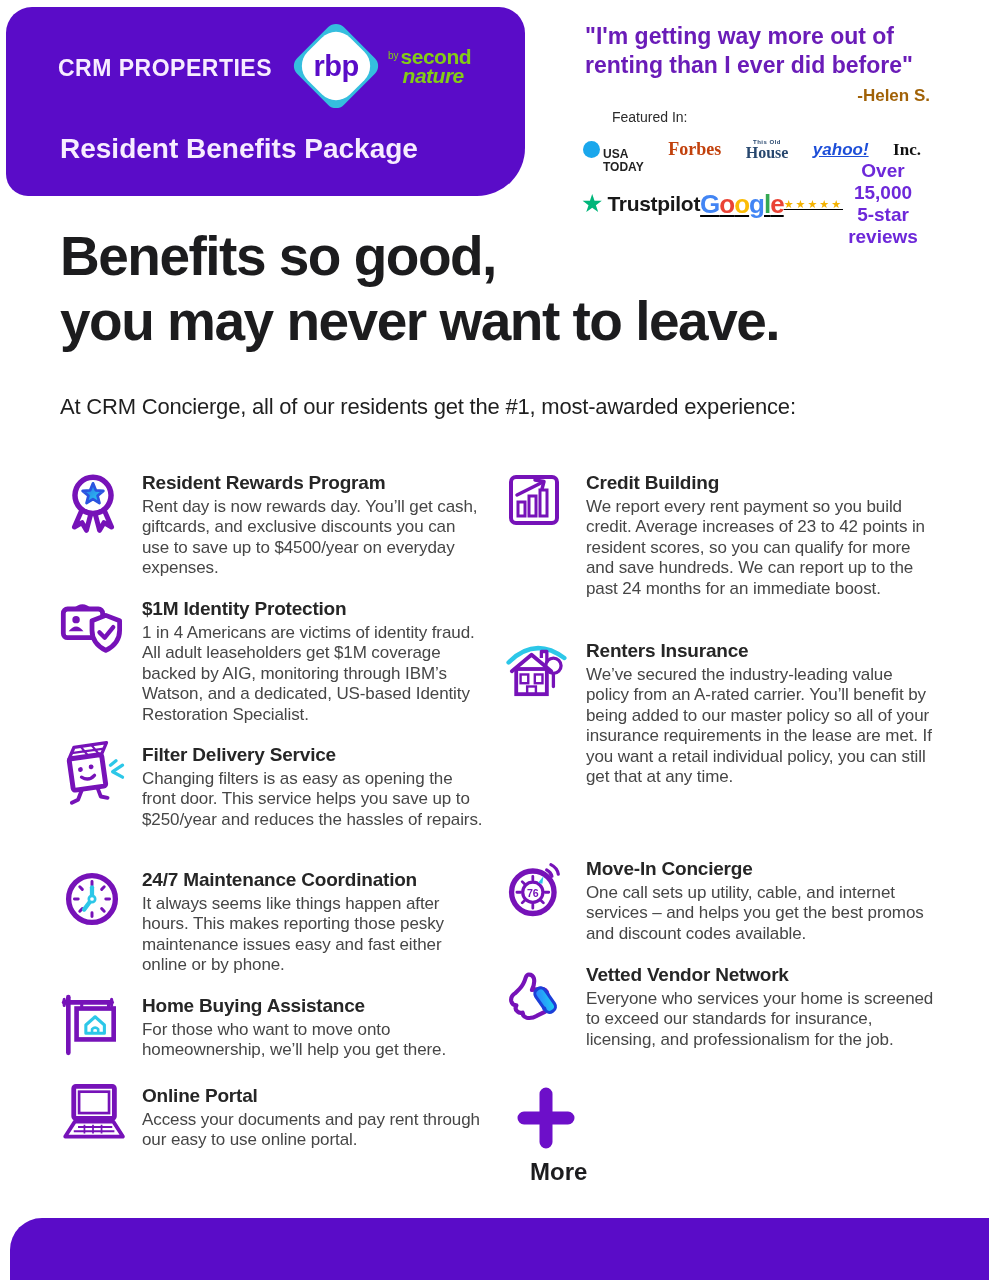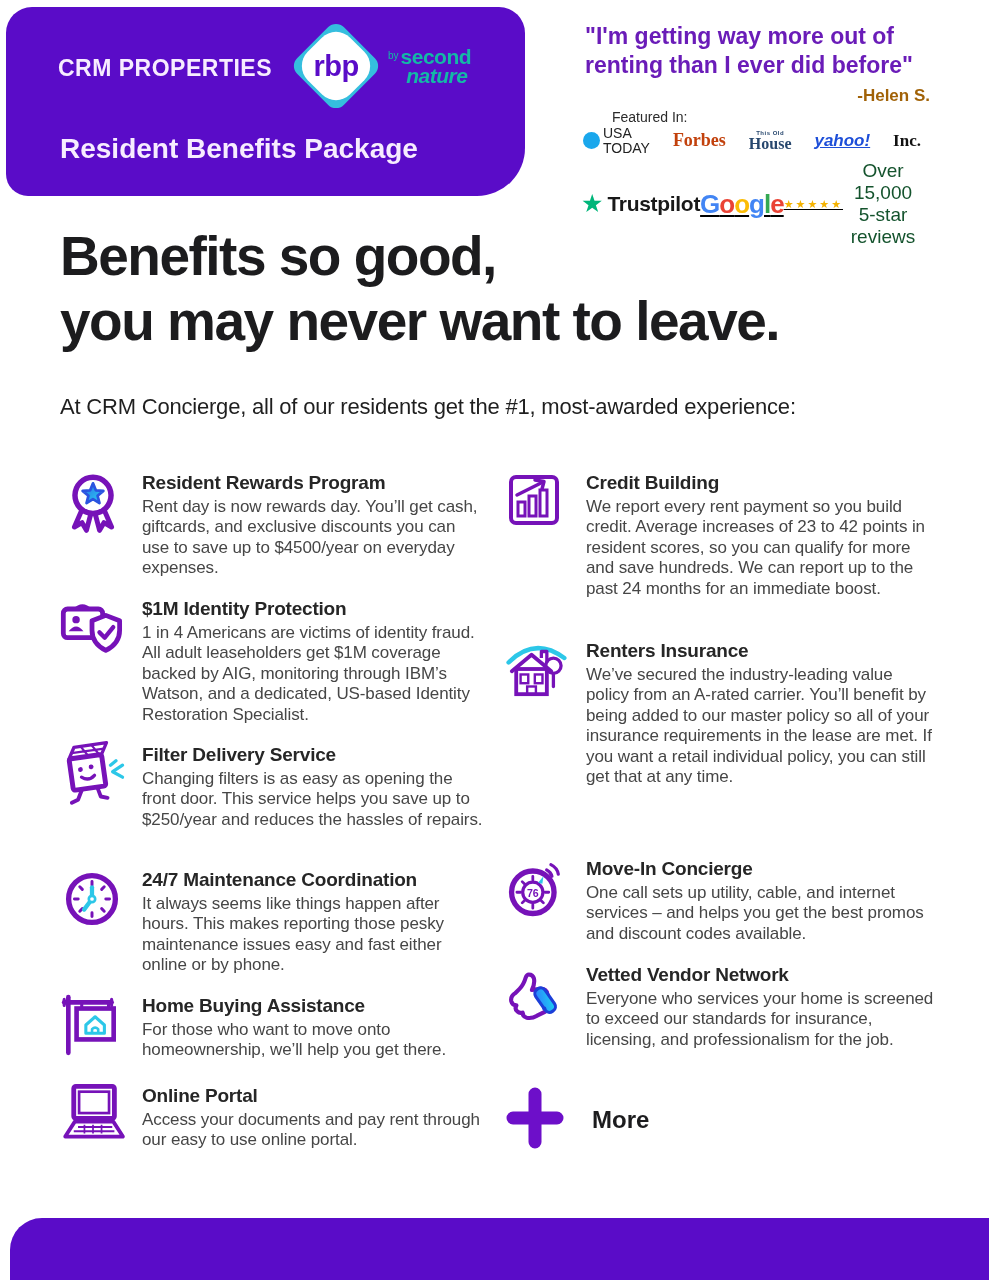--- a/index.html
+++ b/index.html
@@ -10,70 +10,70 @@
   
   .header-card { position:absolute; left:6px; top:7px; width:519px; height:189px;
     background:#5a0cc8; border-radius:26px 26px 48px 22px; }
   .company-name { position:absolute; left:52px; top:48px; color:#f7ecff; font-weight:bold;
     font-size:23px; letter-spacing:0.5px; }
   .rbp-logo { position:absolute; left:287px; top:16px; width:86px; height:86px; }
   .rbp-diamond { position:absolute; inset:10px; background:#35bede; border-radius:11px; transform:rotate(45deg); }
   .rbp-white { position:absolute; inset:13px; background:#ffffff; border-radius:20px; transform:rotate(45deg); }
   .rbp-text { position:absolute; inset:0; display:flex; align-items:center; justify-content:center;
     color:#5a0cc8; font-weight:bold; font-size:29px; letter-spacing:-0.5px; }
-  .sn-logo { position:absolute; left:382px; top:40px; display:flex; color:#14b8a6;text-align:center; }
+  .sn-logo { position:absolute; left:382px; top:40px; display:flex; color:#84cc16; }
   .sn-by { font-size:10px; margin-top:3px; margin-right:2px; }
   .sn-stack { display:flex; flex-direction:column; line-height:0.92; font-weight:bold; font-size:21px; letter-spacing:-0.5px; }
   .sn-stack .l2 { margin-left:2px;font-style:italic; }
   .package-title { position:absolute; left:54px; top:126px; color:#f7ecff; font-weight:bold; font-size:28px; }
 
   
   .quote { position:absolute; left:585px; top:22px; width:352px; color:#6a1cb8;
     font-weight:bold; font-size:23px; line-height:1.28; }
   .quote-attrib { position:absolute; left:585px; top:86px; width:345px; text-align:right;
     color:#a16207; font-weight:bold; font-size:17px; }
 
   
   .featured-label { position:absolute; left:612px; top:109px; font-size:14px; color:#2b2b2b; }
   .press-row { position:absolute; left:583px; top:126px; width:338px; display:flex;
     align-items:center; justify-content:space-between; }
   .usatoday { display:flex; align-items:center; gap:3px; }
   .usatoday-circle { width:17px; height:17px; border-radius:50%; background:#1aa7ec; }
-  .usatoday-text { font-size:14px; font-weight:normal; line-height:1.05; color:#222222; }
+  .usatoday-text { font-size:12px; font-weight:bold; line-height:1.05; color:#222222;margin-top:22px; }
   .forbes { font-family:"Liberation Serif", serif; font-weight:bold; font-size:18px; color:#c2410c; }
   .toh { display:flex; flex-direction:column; align-items:center; line-height:1; color:#27476e; }
   .toh-top { font-size:6px; font-weight:bold; letter-spacing:0.5px; }
   .toh-house { font-family:"Liberation Serif", serif; font-weight:bold; font-size:16px; }
   .yahoo { font-weight:bold; font-style:italic; font-size:17px; color:#1d4ed8;text-decoration:underline; }
   .inc { font-family:"Liberation Serif", serif; font-weight:bold; font-size:17px; color:#111111; }
 
   .reviews-row { position:absolute; left:581px; top:160px; width:342px; display:flex;
     align-items:center; justify-content:space-between; }
   .trustpilot { display:flex; align-items:center; gap:4px; }
   .tp-star { color:#00b67a; font-size:25px; line-height:1; }
   .tp-text { font-size:21px; color:#191919; font-weight:bold; letter-spacing:-0.3px; }
   .google { display:flex; flex-direction:row; align-items:center; line-height:1;text-decoration:underline; }
   .google-word { font-size:26px; font-weight:bold; letter-spacing:-1px; }
   .g-blue { color:#4285f4; } .g-red { color:#ea4335; } .g-yellow { color:#fbbc05; } .g-green { color:#34a853; }
   .google-stars { color:#f5b301; font-size:11px; letter-spacing:2px; margin-top:2px; }
-  .review-summary { text-align:center; font-weight:normal; font-size:19px; color:#14532d; line-height:1.15; }
+  .review-summary { text-align:center; font-weight:bold; font-size:19px; color:#6d28d9; line-height:1.15; }
 
   
   .headline { position:absolute; left:60px; top:224px; font-weight:bold; color:#1c1c1e;
     font-size:55px; line-height:1.18; letter-spacing:-1.5px; }
   .subheadline { position:absolute; left:60px; top:394px; font-size:22px; color:#1f1f1f; letter-spacing:-0.2px; }
 
   
   .benefit { position:absolute; display:flex; }
   .b-icon { flex:0 0 84px; }
   .b-icon svg { display:block; }
   .b-text { flex:1; padding-top:4px; }
   .b-title { font-weight:bold; font-size:19px; color:#262626; margin-bottom:3px; letter-spacing:-0.2px; }
   .b-desc { font-size:17px; color:#464646; line-height:1.2; letter-spacing:-0.1px; }
-  .more-row { position:absolute; display:flex; align-items:center; }
+  .more-row { position:absolute; display:flex; align-items:center;flex-direction:column; }
   .more-label { font-weight:bold; font-size:24px; color:#1c1c1e; margin-left:26px; }
 
   
   .footer-bar { position:absolute; left:10px; top:1218px; right:0; bottom:0;
     background:#5a0cc8; border-top-left-radius:32px; }
 </style>
 </head>
 <body>
 
 <div class="page">

